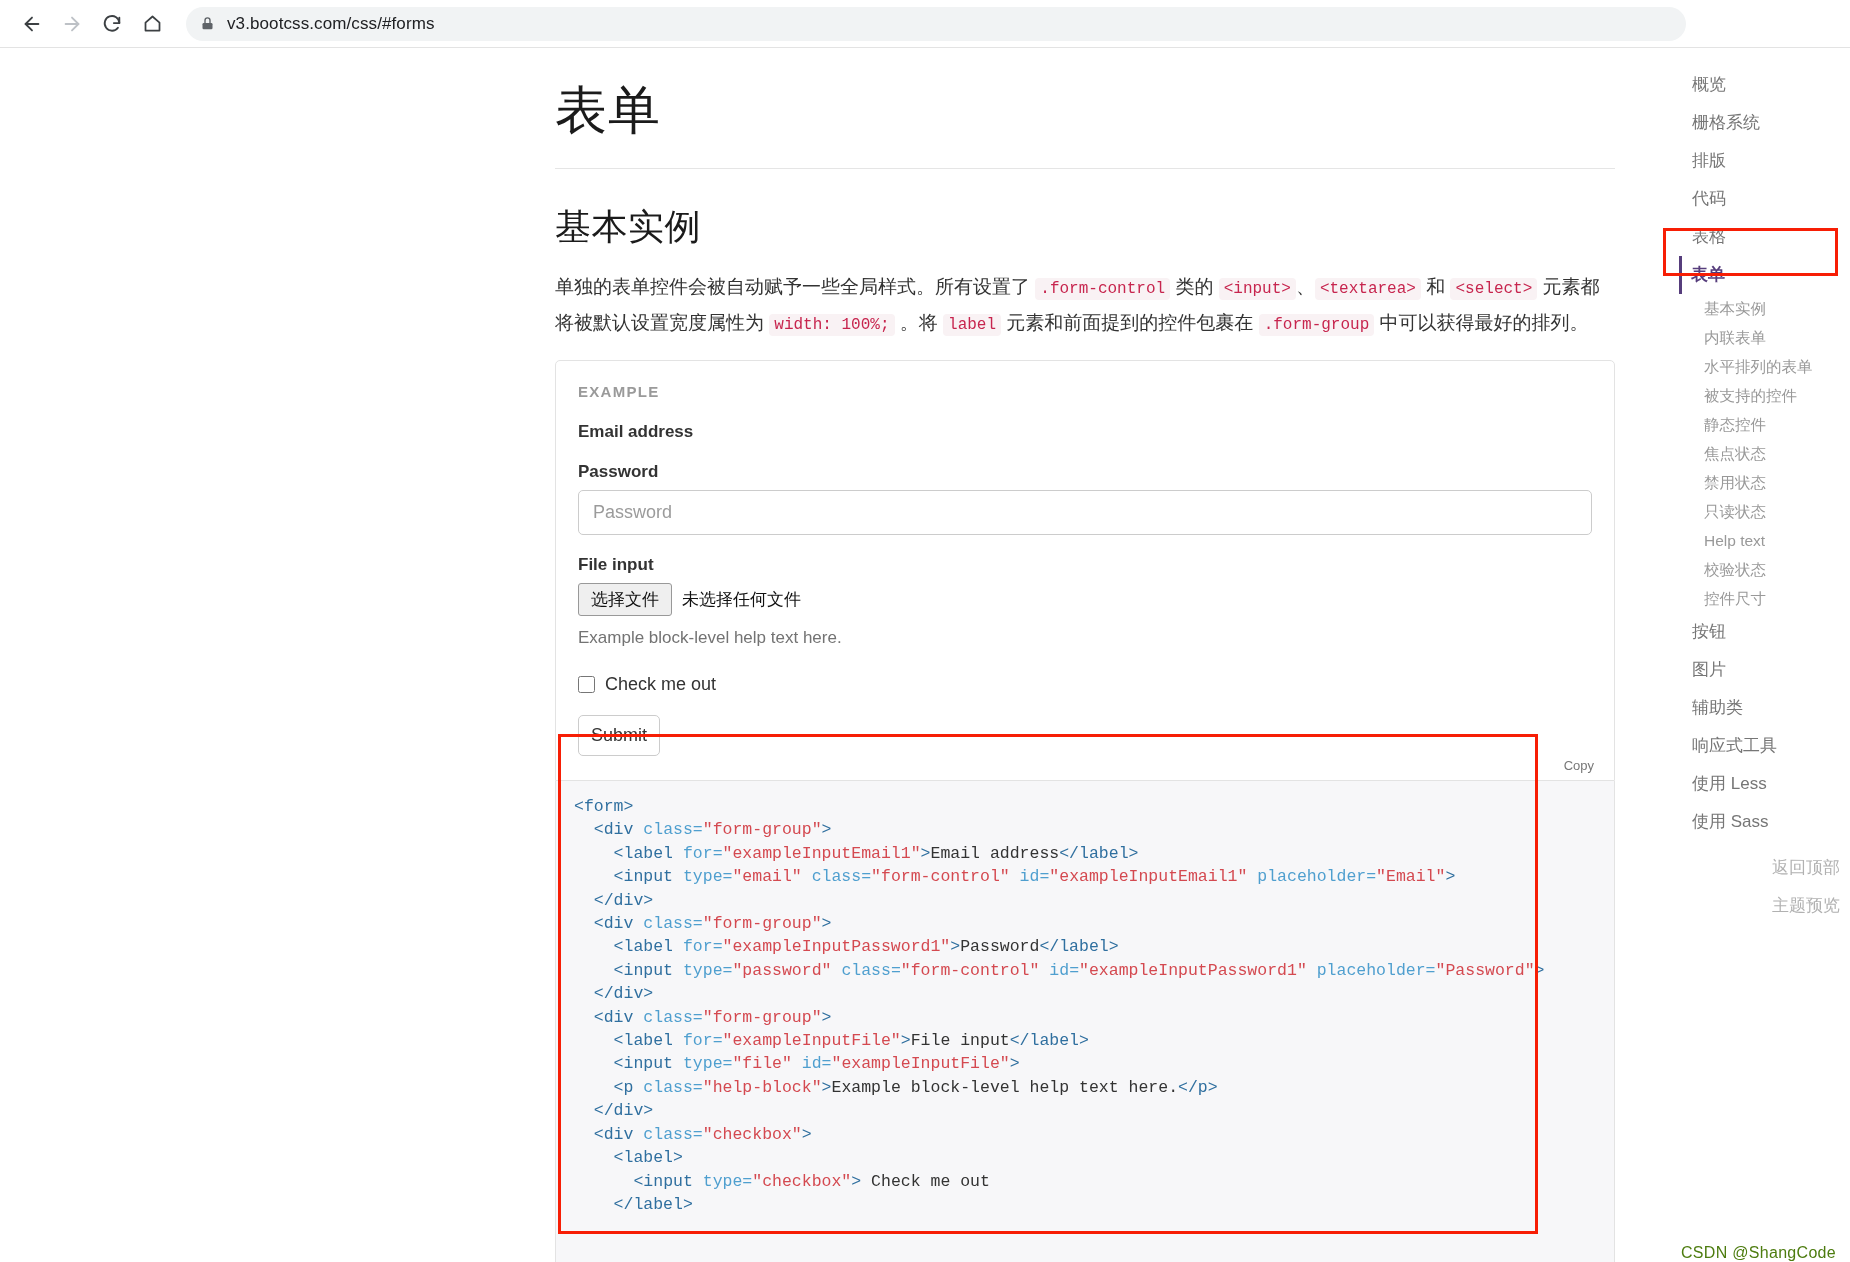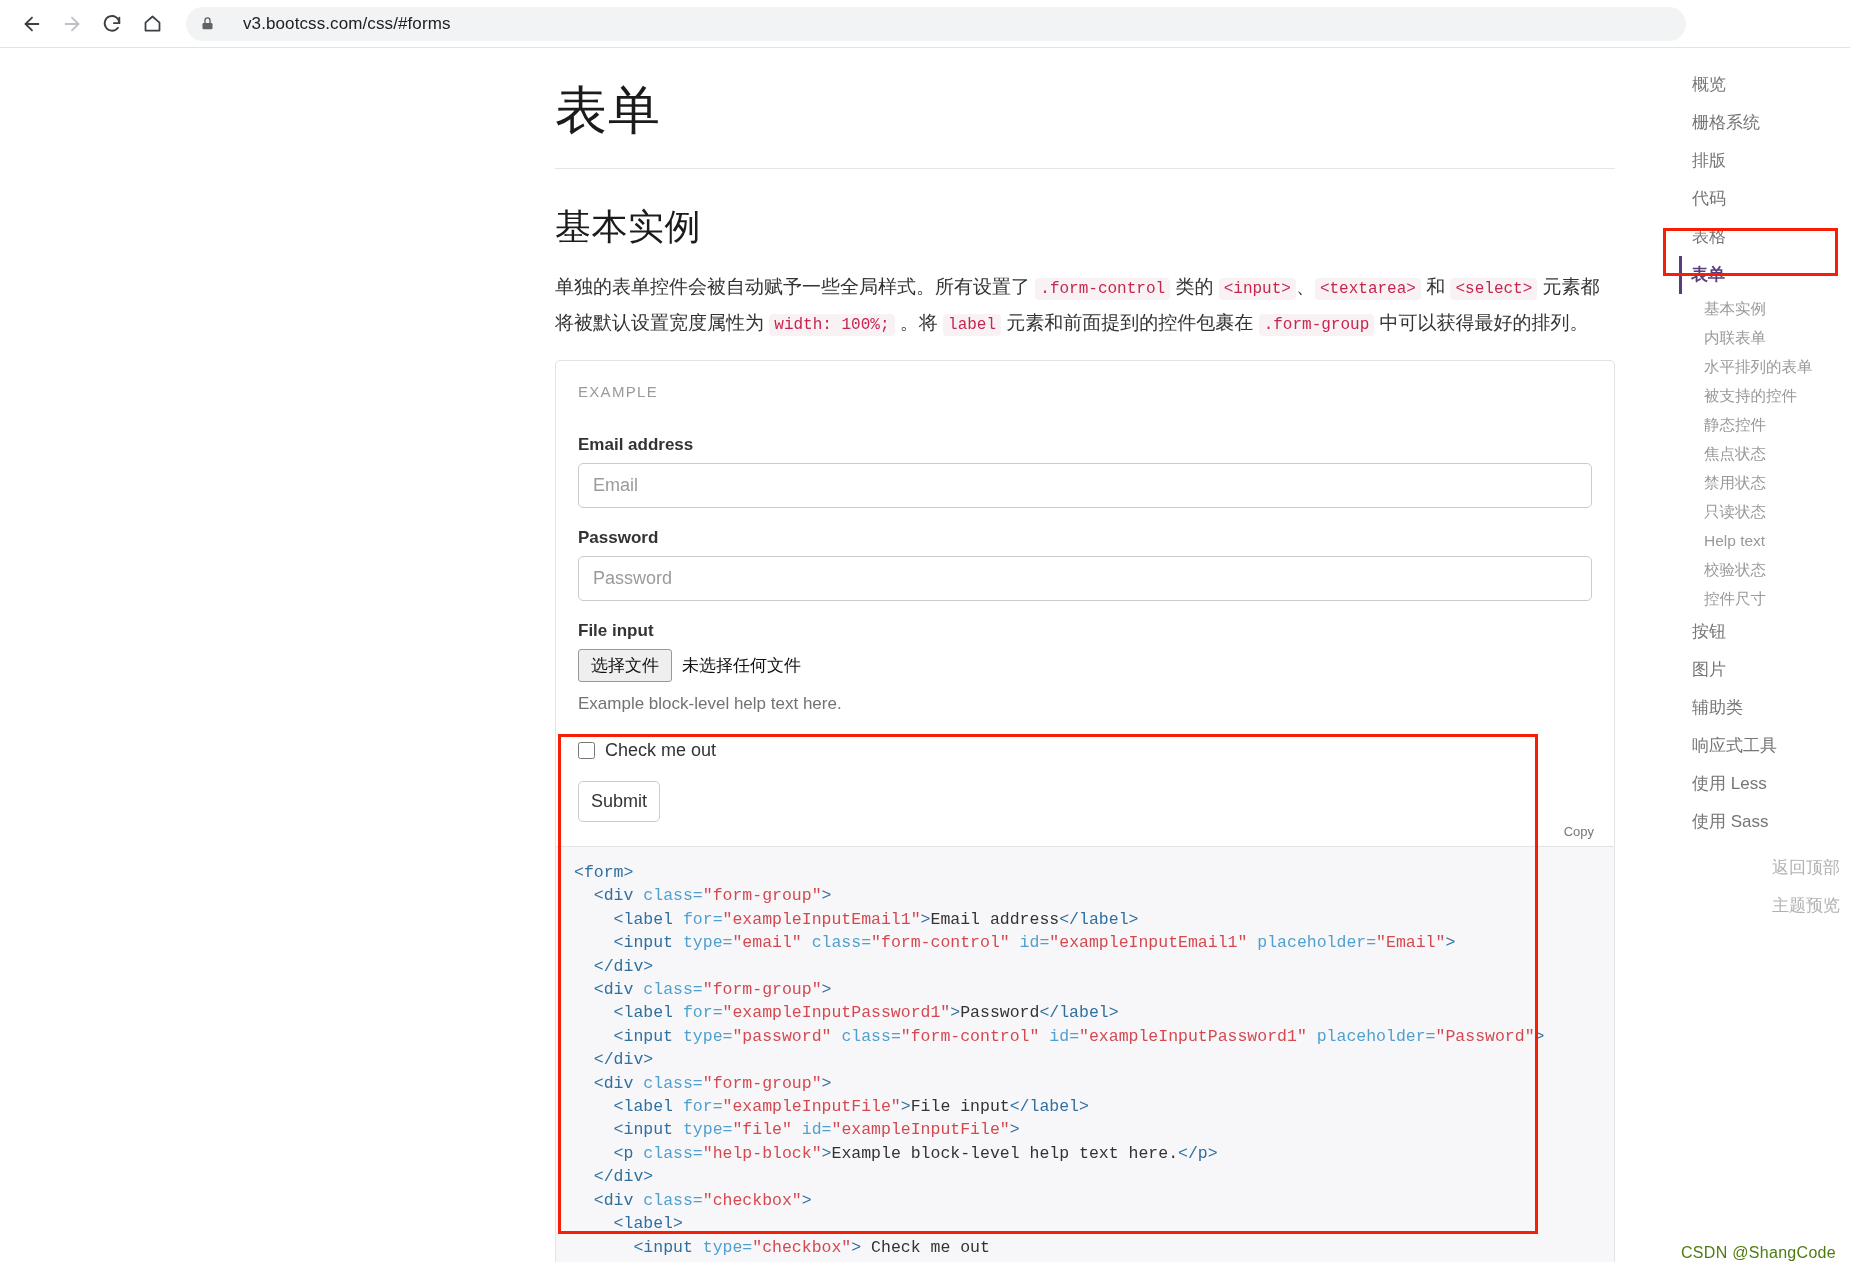--- a/index.html
+++ b/index.html
@@ -18,21 +18,21 @@
     background:#ffffff; border-bottom:1px solid #e3e3e3;
     display:flex; align-items:center; padding:0 12px;
   }
   .nav-btn{
     width:40px; height:40px; display:flex; align-items:center; justify-content:center;
     border-radius:50%; color:#5f6368;
   }
   .nav-btn svg{ display:block; }
   .omnibox{
     margin-left:14px; flex:1; height:34px; background:#f1f3f4; border-radius:17px;
-    display:flex; align-items:center; padding:0 14px; max-width:1500px;gap:16px;
+    display:flex; align-items:center; padding:0 14px; max-width:1500px;
   }
   .lock-icon{ margin-right:12px; display:flex; align-items:center; color:#5f6368;}
   .url-text{
     font-size:17px; color:#202124; letter-spacing:0.1px;
     font-family:"Liberation Sans", sans-serif; white-space:nowrap;
   }
 
   
   .page{
     position:absolute; left:0; top:48px; width:1850px; height:1214px;
@@ -61,21 +61,21 @@
     padding:2px 5px; border-radius:4px; white-space:nowrap;margin-top:24px;
   }
 
   
   .example-panel{
     border:1px solid #e3e3e3; border-radius:5px 5px 0 0;
     background:#ffffff; padding:22px 22px 24px 22px; margin-top:6px;
   }
   .example-label{
     font-size:15px; letter-spacing:1.3px; color:#9a9a9a;
-    text-transform:uppercase; margin-bottom:35px; font-weight:400;
+    text-transform:uppercase; margin-bottom:22px; font-weight:700;
   }
   .fg{ margin-bottom:20px; }
   .fg label.fl{
     display:block; font-size:17px; font-weight:bold; color:#333;
     margin-bottom:8px;
   }
   .fctl{
     display:block; width:100%; height:45px;
     border:1px solid #cccccc; border-radius:5px;
     padding:6px 14px; font-size:18px; color:#555;
@@ -216,21 +216,20 @@
 
     <h2 class="section-title">基本实例</h2>
 
     <p class="lead"><span>单独的表单控件会被自动赋予一些全局样式。所有设置了 </span><code class="chip">.form-control</code><span> 类的 </span><code class="chip">&lt;input&gt;</code><span>、</span><code class="chip">&lt;textarea&gt;</code><span> 和 </span><code class="chip">&lt;select&gt;</code><span> 元素都将被默认设置宽度属性为 </span><code class="chip">width: 100%;</code><span> 。将 </span><code class="chip">label</code><span> 元素和前面提到的控件包裹在 </span><code class="chip">.form-group</code><span> 中可以获得最好的排列。</span></p>
 
     <div class="example-panel">
       <div class="example-label">EXAMPLE</div>
 
       <div class="fg">
         <label class="fl">Email address</label>
-        <input class="fctl" type="email" placeholder="Email" style="">
       </div>
 
       <div class="fg">
         <label class="fl">Password</label>
         <input class="fctl" type="password" placeholder="Password" style="">
       </div>
 
       <div class="fg">
         <label class="fl">File input</label>
         <div class="file-row">

